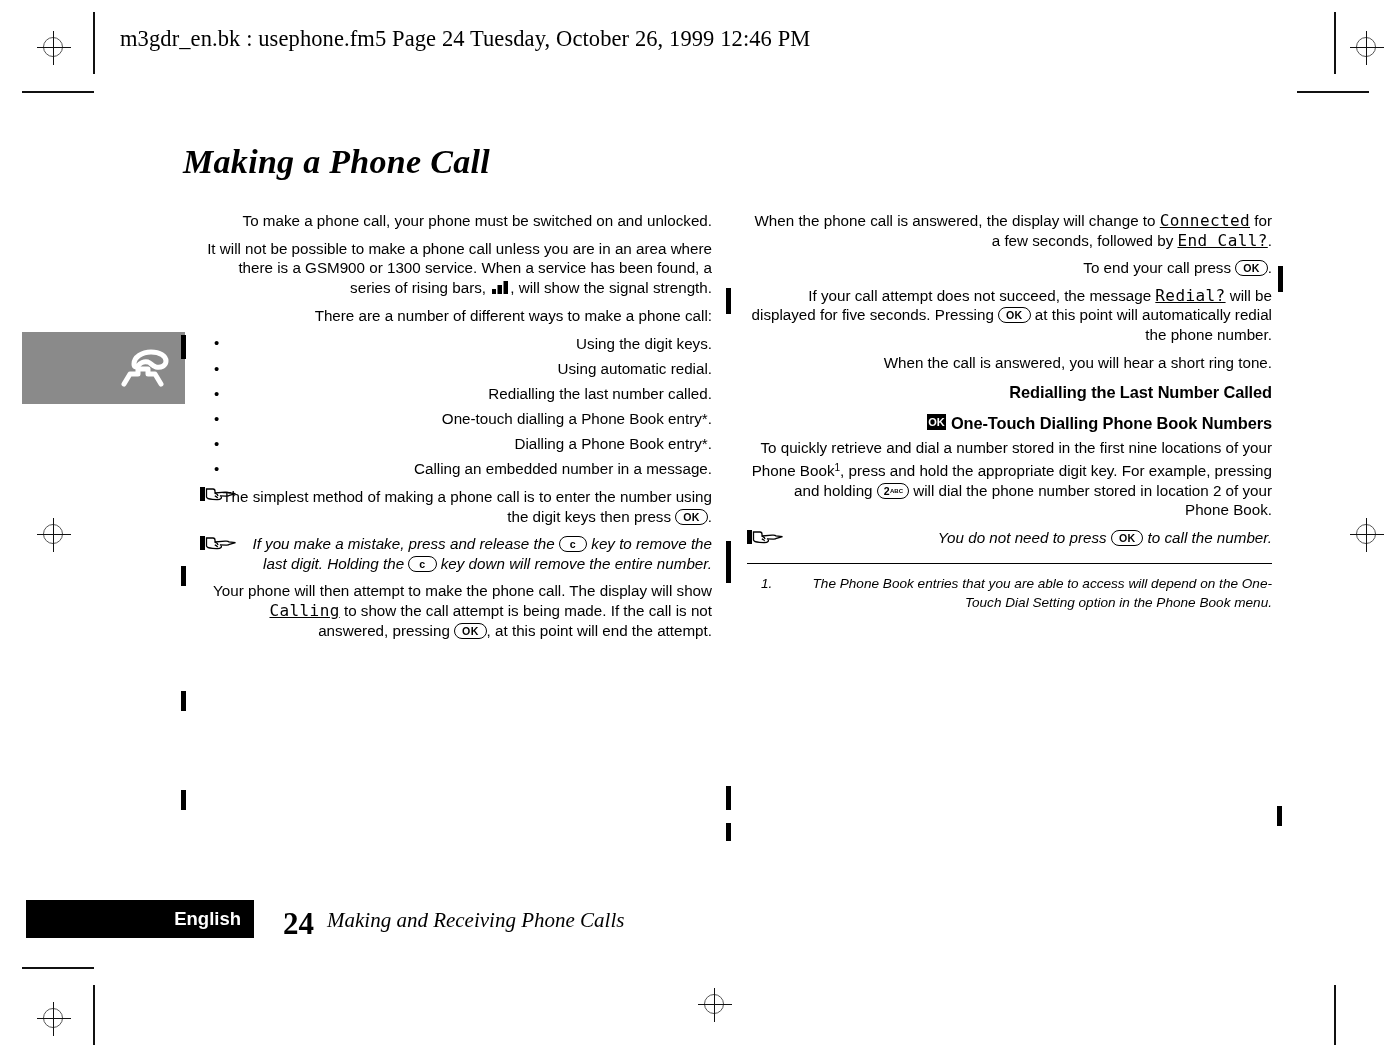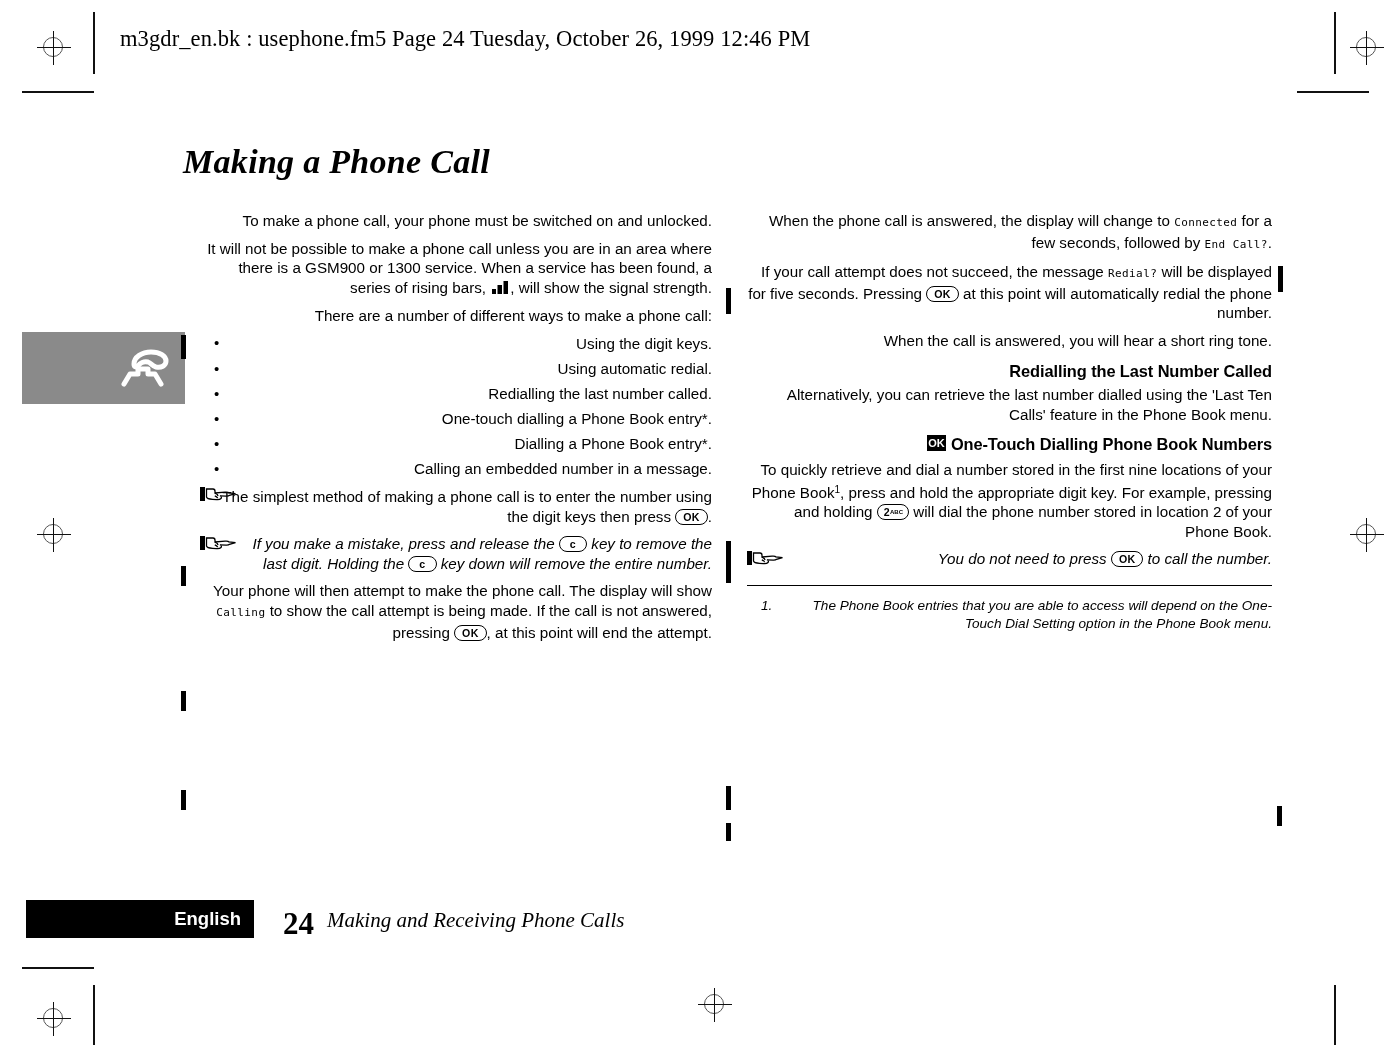--- a/index.html
+++ b/index.html
@@ -181,22 +181,23 @@
   }
   .footnote .fn-num {
     position: absolute;
     left: 14px;
     top: 0;
   }
 
   
   .lcd {
     font-family: "DejaVu Sans Mono", "Liberation Mono", monospace;
-    font-size: 11px;
+    font-size: 16px;
     letter-spacing: 0.4px;
+    text-decoration: underline;
   }
   .key {
     display: inline-block;
     border: 1.7px solid #000;
     border-radius: 9px;
     padding: 0px 7px 0px 7px;
     font-size: 10.6px;
     font-weight: bold;
     line-height: 14px;
     vertical-align: 1px;
@@ -395,31 +396,31 @@
   </div>
 
   <p class="para"><span>Your phone will then attempt to make the phone call. The display will show </span><span class="lcd">Calling</span><span> to show the call attempt is being made. If the call is not answered, pressing </span><span class="key">OK</span><span>, at this point will end the attempt.</span></p>
 
 </div>
 
 <div class="col col-right">
 
   <p class="para"><span>When the phone call is answered, the display will change to </span><span class="lcd">Connected</span><span> for a few seconds, followed by </span><span class="lcd">End Call?</span><span>.</span></p>
 
+  <p class="para"><span>To end your call press </span><span class="key">OK</span><span>.</span></p>
 
 
   <p class="para"><span>If your call attempt does not succeed, the message </span><span class="lcd">Redial?</span><span> will be displayed for five seconds. Pressing </span><span class="key">OK</span><span> at this point will automatically redial the phone number.</span></p>
 
   <p class="para">When the call is answered, you will hear a short ring tone.</p>
 
 
   <div class="h2">Redialling the Last Number Called</div>
 
 
-  <p class="para">Alternatively, you can retrieve the last number dialled using the 'Last Ten Calls' feature in the Phone Book menu.</p>
 
   <div class="h2 with-icon"><span class="okbox"><svg width="19" height="16" viewBox="0 0 19 16">
           <rect x="0" y="0" width="19" height="16" fill="#000"></rect>
           <text x="9.5" y="12" fill="#fff" font-family="Liberation Sans, sans-serif" font-size="11" font-weight="bold" text-anchor="middle">OK</text>
         </svg></span><span>One-Touch Dialling Phone Book Numbers</span></div>
 
   <p class="para"><span>To quickly retrieve and dial a number stored in the first nine locations of your Phone Book</span><span class="sup">1</span><span>, press and hold the appropriate digit key. For example, pressing and holding </span><span class="key k-2"><span>2</span><span class="sub">ABC</span></span><span> will dial the phone number stored in location 2 of your Phone Book.</span></p>
 
   <div class="note">
     <span class="hand-icon">

